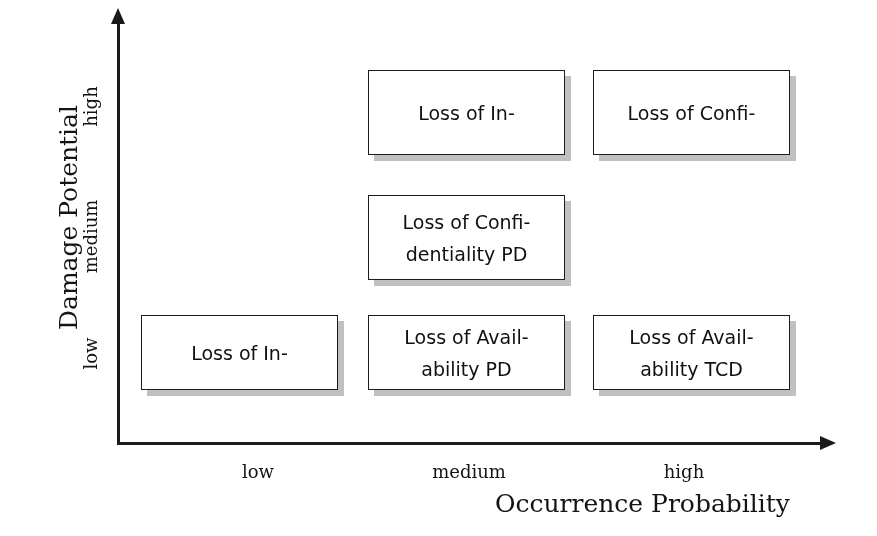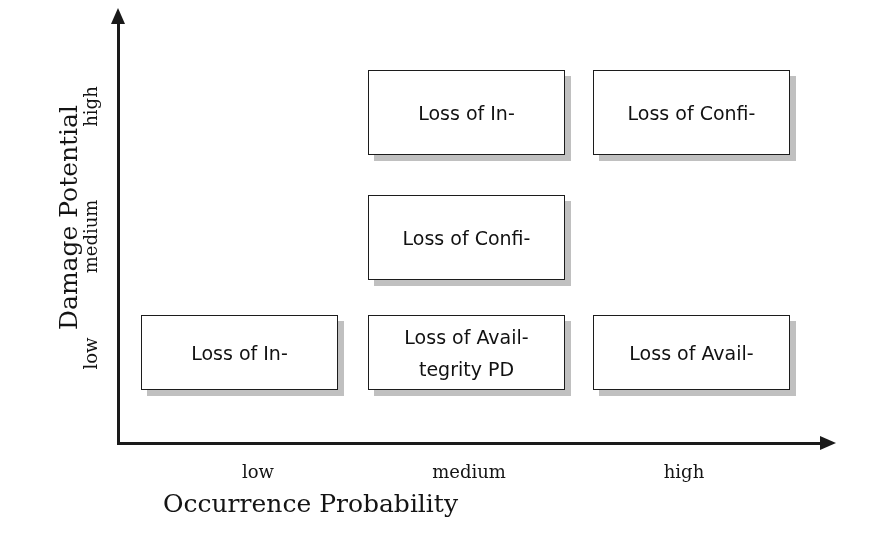--- a/index.html
+++ b/index.html
@@ -62,24 +62,24 @@
     width: 260px;
     text-align: center;
     transform: rotate(-90deg);
     font-family: "DejaVu Serif", serif;
     font-size: 25px;
     color: #141414;
     white-space: nowrap;
   }
   #x-axis-title {
     position: absolute;
-    left: 163px;
+    left: 150px;
     top: 489px;
     width: 640px;
-    text-align: left;
+    text-align: right;
     font-family: "DejaVu Serif", serif;
     font-size: 25px;
     color: #141414;
     white-space: nowrap;
   }
 
   
   .y-tick {
     position: absolute;
     width: 90px;
@@ -159,28 +159,30 @@
   <div class="cell" id="cell-integrity-tcd">
     <span class="line1">Loss of In-</span>
   </div>
 
   <div class="cell" id="cell-confidentiality-tcd">
     <span class="line1">Loss of Confi-</span>
   </div>
 
   <div class="cell" id="cell-confidentiality-pd">
     <span class="line1">Loss of Confi-</span>
+    <span class="line2">dentiality PD</span>
   </div>
 
   <div class="cell" id="cell-integrity-pd">
     <span class="line1">Loss of In-</span>
   </div>
 
   <div class="cell" id="cell-availability-pd">
     <span class="line1">Loss of Avail-</span>
-    <span class="line2">tegrity PD</span>
+    <span class="line2">ability PD</span>
   </div>
 
   <div class="cell" id="cell-availability-tcd">
     <span class="line1">Loss of Avail-</span>
+    <span class="line2">ability TCD</span>
   </div>
 
 </div>
 
 </body></html>

